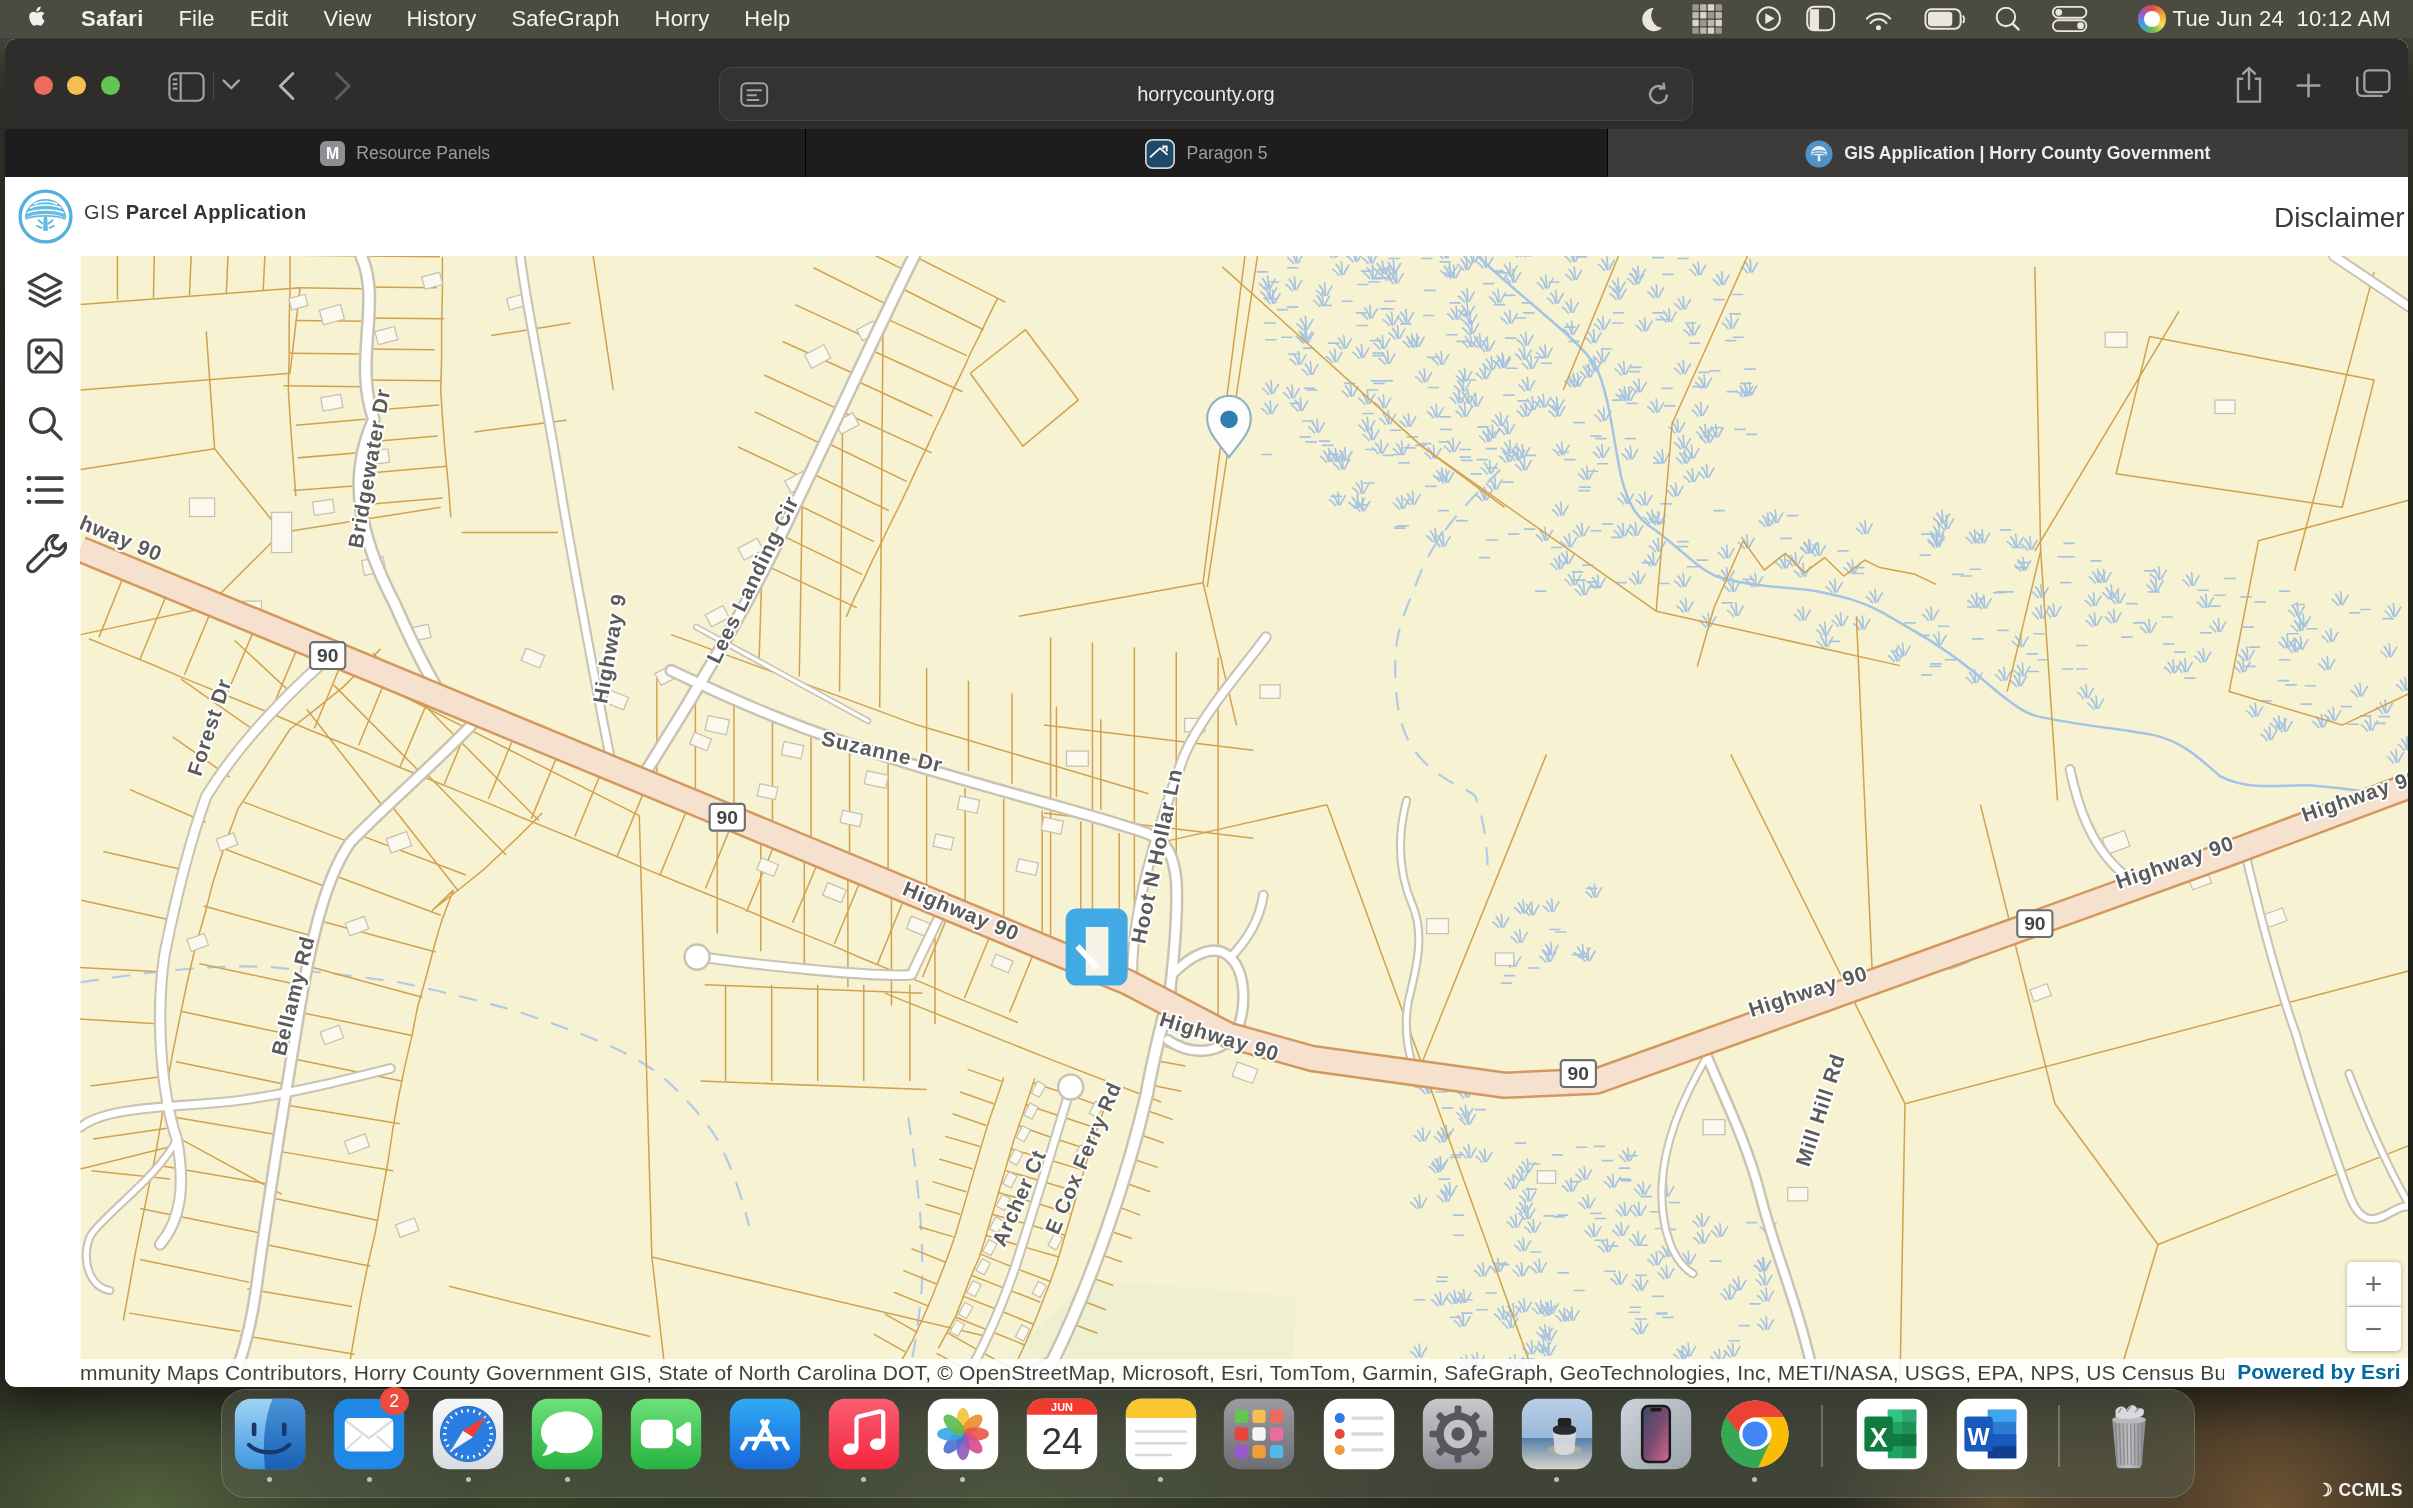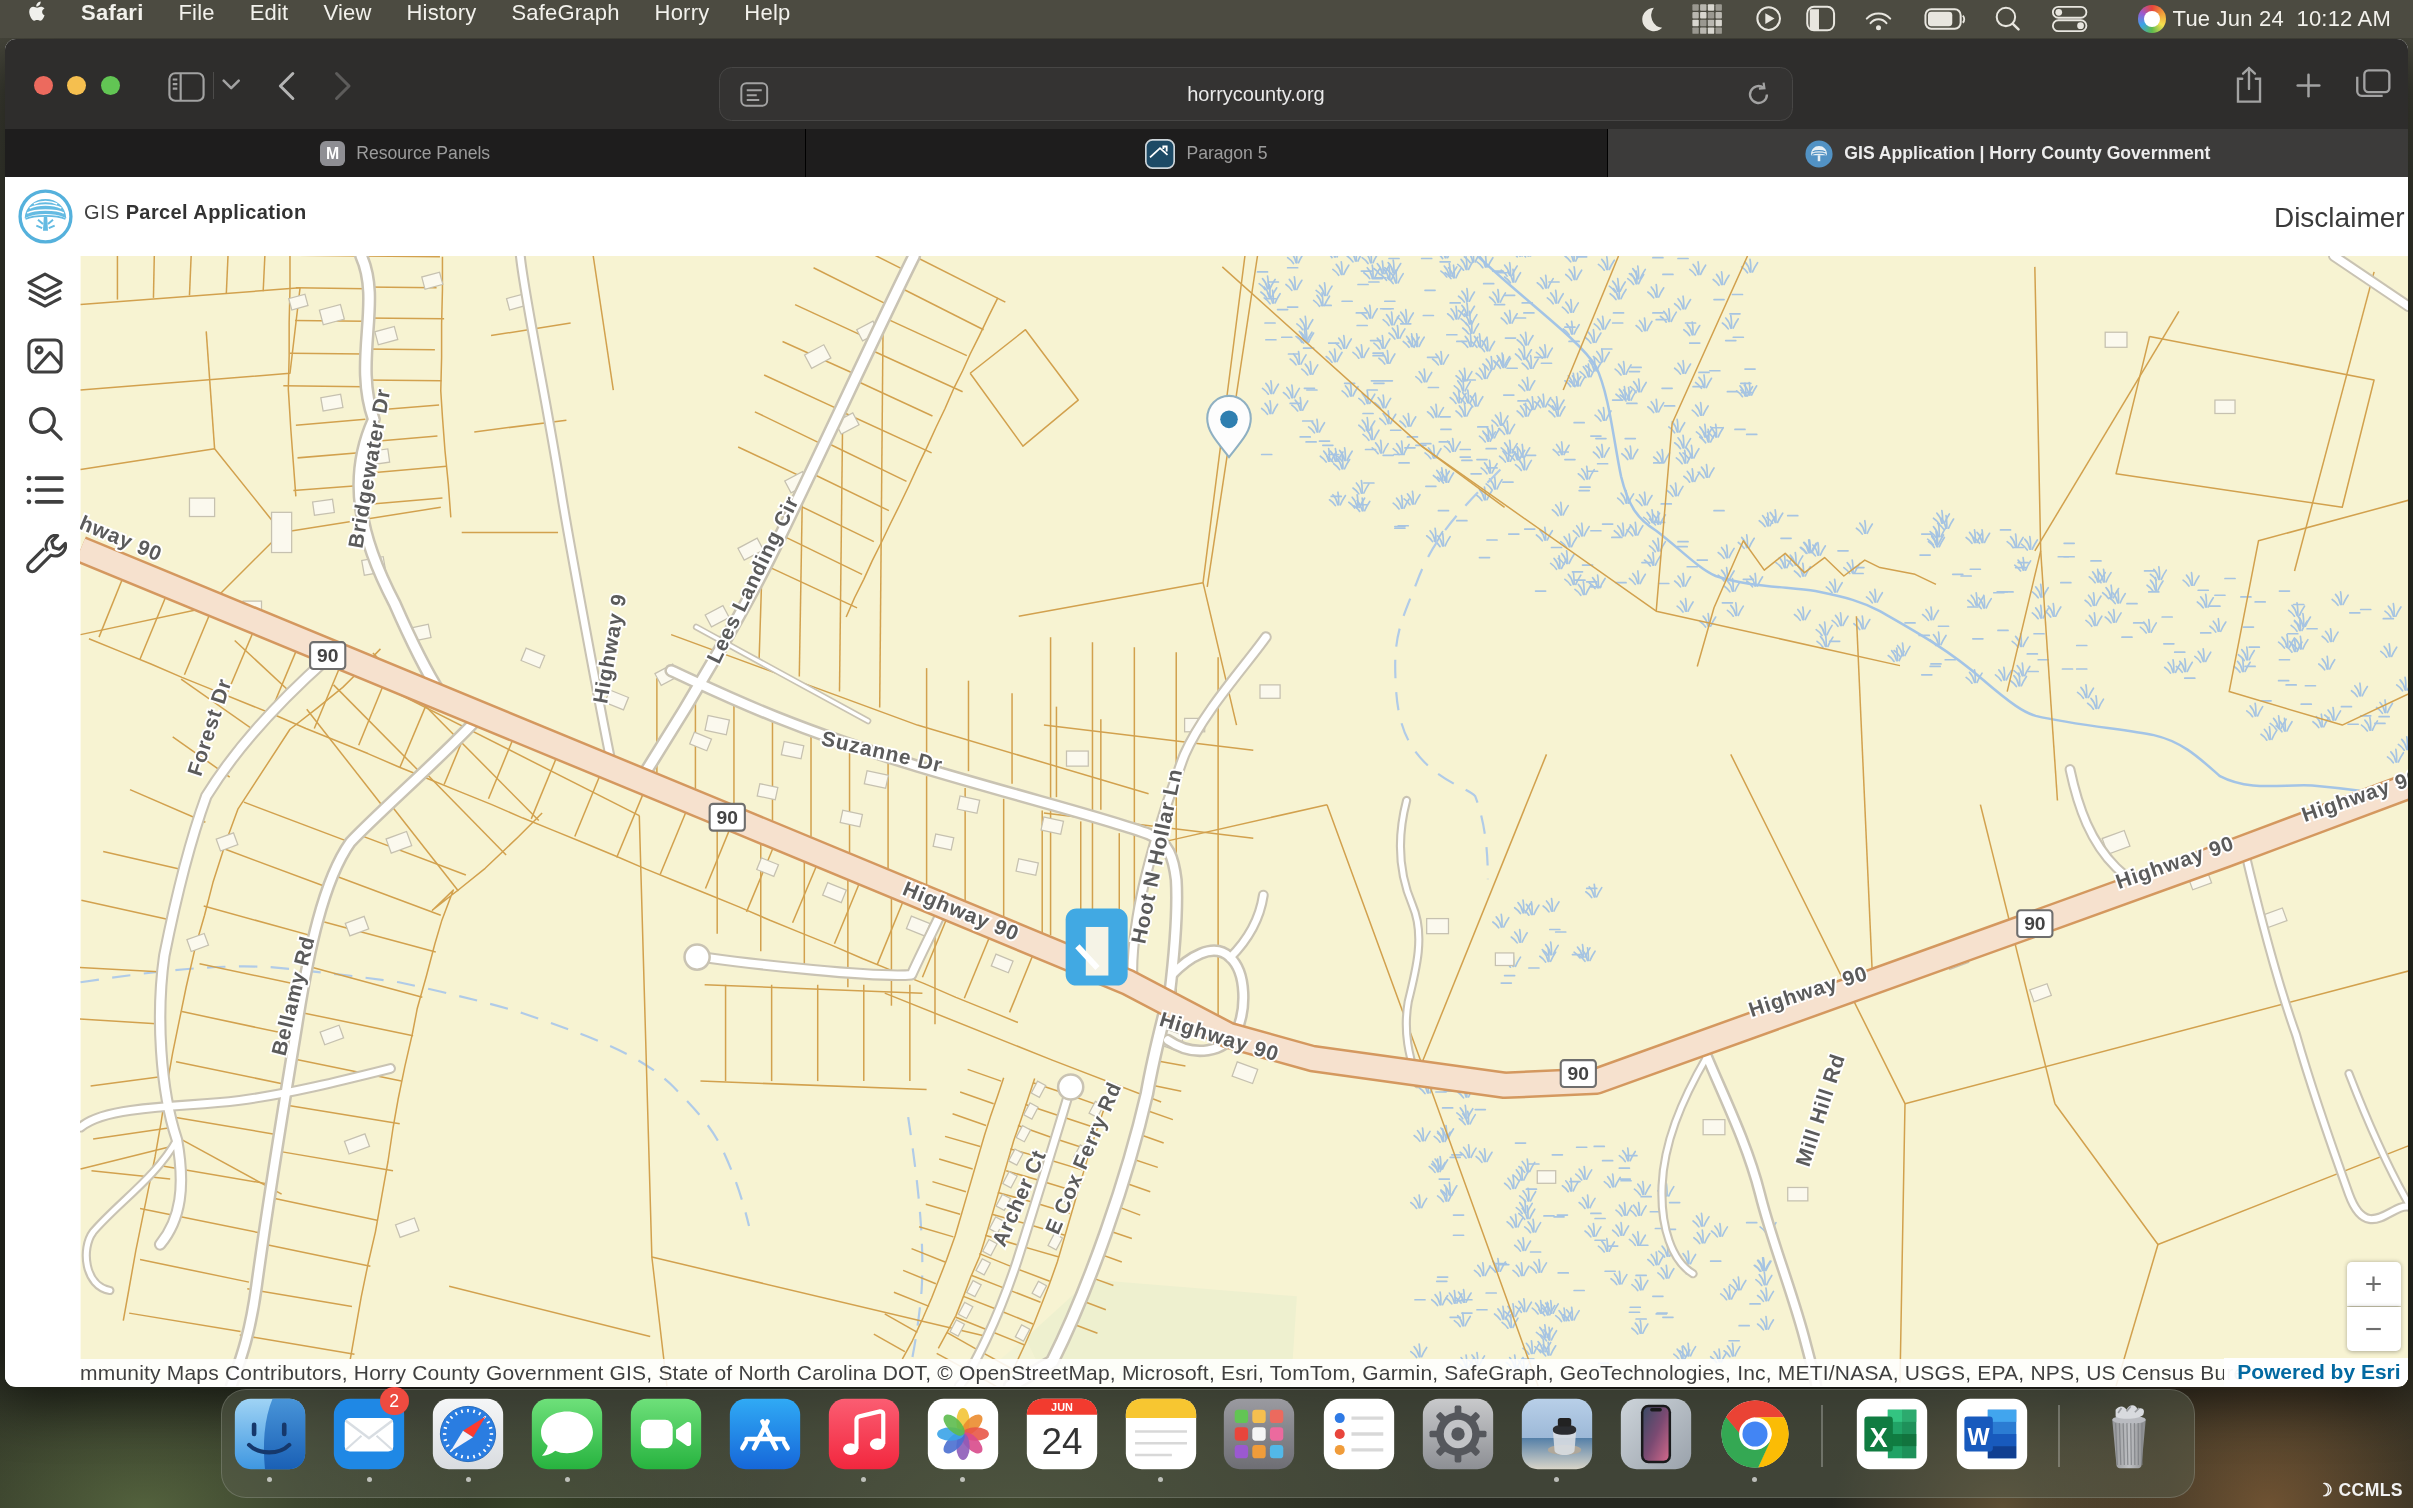--- a/index.html
+++ b/index.html
@@ -2,30 +2,30 @@
 <html style="font-size:13.4px"><head><meta charset="utf-8"><style>
 *{margin:0;padding:0;box-sizing:border-box}
 html,body{width:2413px;height:1508px;overflow:hidden;font-family:"Liberation Sans",sans-serif;background:#23251c}
 .desk{position:absolute;inset:0;background:
  radial-gradient(469px 251px at 6% 100%, rgba(120,145,85,0.55), rgba(0,0,0,0) 70%),
  radial-gradient(402px 385px at 94% 100%, rgba(150,105,60,0.65), rgba(0,0,0,0) 58%),
  radial-gradient(285px 235px at 83% 100%, rgba(160,125,75,0.45), rgba(0,0,0,0) 60%),
  radial-gradient(670px 318px at 42% 100%, rgba(95,110,65,0.45), rgba(0,0,0,0) 65%),
  radial-gradient(335px 168px at 22% 100%, rgba(70,90,45,0.5), rgba(0,0,0,0) 70%),
  linear-gradient(180deg,#4d4c41 0%,#3d3e34 6%,#2e3026 28%,#262820 100%)}
-.menubar{position:absolute;left:0;top:0;width:2413px;height:38px;background:#4c4b41;color:#f2f1ec;font-size:22px;display:flex;}
+.menubar{position:absolute;left:0;top:0;width:2413px;height:38px;background:#4c4b41;color:#f2f1ec;font-size:22px;display:flex;align-items:center}
 .mi{margin-right:35px;letter-spacing:0.2px}
 .mi.b{font-weight:700}
 .mtime{position:absolute;right:22px;top:0;height:38px;display:flex;align-items:center;font-size:22px;letter-spacing:0.2px}
 .rainbow{position:absolute;right:247px;top:5px;width:28px;height:28px;border-radius:50%;background:conic-gradient(#e8453c,#f09c3a,#f5e04f,#5dbb4e,#3aa3e8,#9b59d0,#e8453c);}
 .rainbow:after{content:"";position:absolute;inset:5.9px;border-radius:50%;background:#fff}
 .window{position:absolute;left:5px;top:39px;width:2403px;height:1348px;border-radius:11px;overflow:hidden;box-shadow:0 17px 50px rgba(0,0,0,0.55);background:#fff}
 .toolbar{position:absolute;left:0;top:0;width:100%;height:90px;background:#2e2d2c}
 .tl{position:absolute;top:37px;width:19px;height:19px;border-radius:50%}
-.urlbar{position:absolute;left:714px;top:28px;width:1074px;height:54px;border-radius:12.6px;background:#343332;border:0.8px solid #49484706}
+.urlbar{position:absolute;left:714px;top:28px;width:974px;height:54px;border-radius:12.6px;background:#343332;border:0.8px solid #49484706}
 .urlbar{border:0.8px solid #474645}
 .urltext{position:absolute;left:0;right:0;top:0;bottom:0;display:flex;align-items:center;justify-content:center;color:#e9e9e9;font-size:20px}
 .tabbar{position:absolute;left:0;top:90px;width:100%;height:49px;background:#1e1d1d;display:flex}
 .tab{flex:1;display:flex;align-items:center;justify-content:center;color:#9c9c9c;font-size:17.6px;border-right:0.8px solid #000}
 .tab.active{background:#3c3b3a;color:#ededed;font-weight:700;border-right:none}
 .header{position:absolute;left:0;top:138px;width:100%;height:79px;background:#fff}
 .gtitle{position:absolute;left:79px;top:23.5px;font-size:20px;color:#404040;letter-spacing:0.4px}
 .gtitle b{color:#323232;letter-spacing:0.4px}
 .disclaimer{position:absolute;right:3.4px;top:25px;font-size:28px;color:#3a3a3a}
 .content{position:absolute;left:0;top:217px;width:100%;height:1130px;background:#fff}

